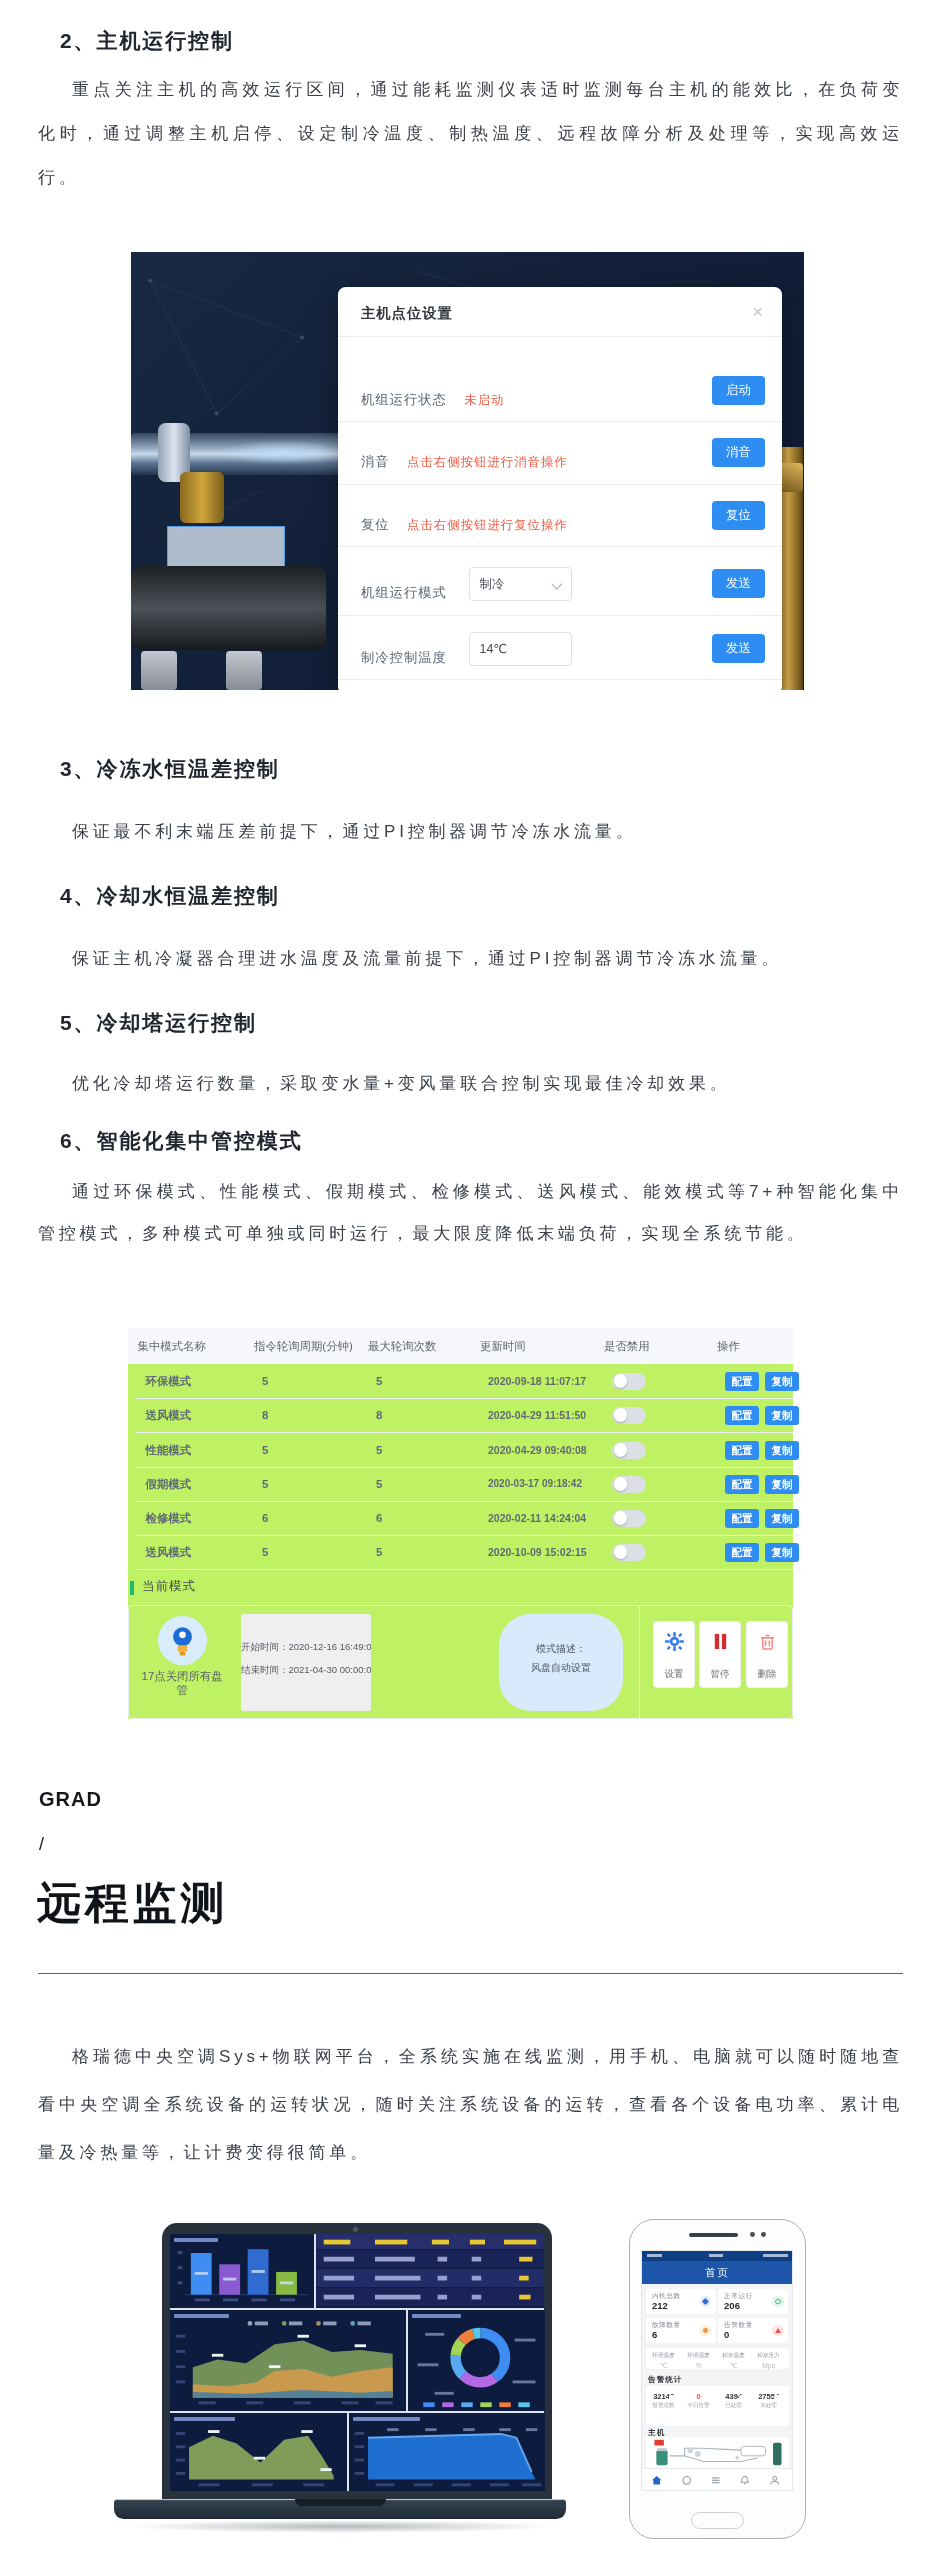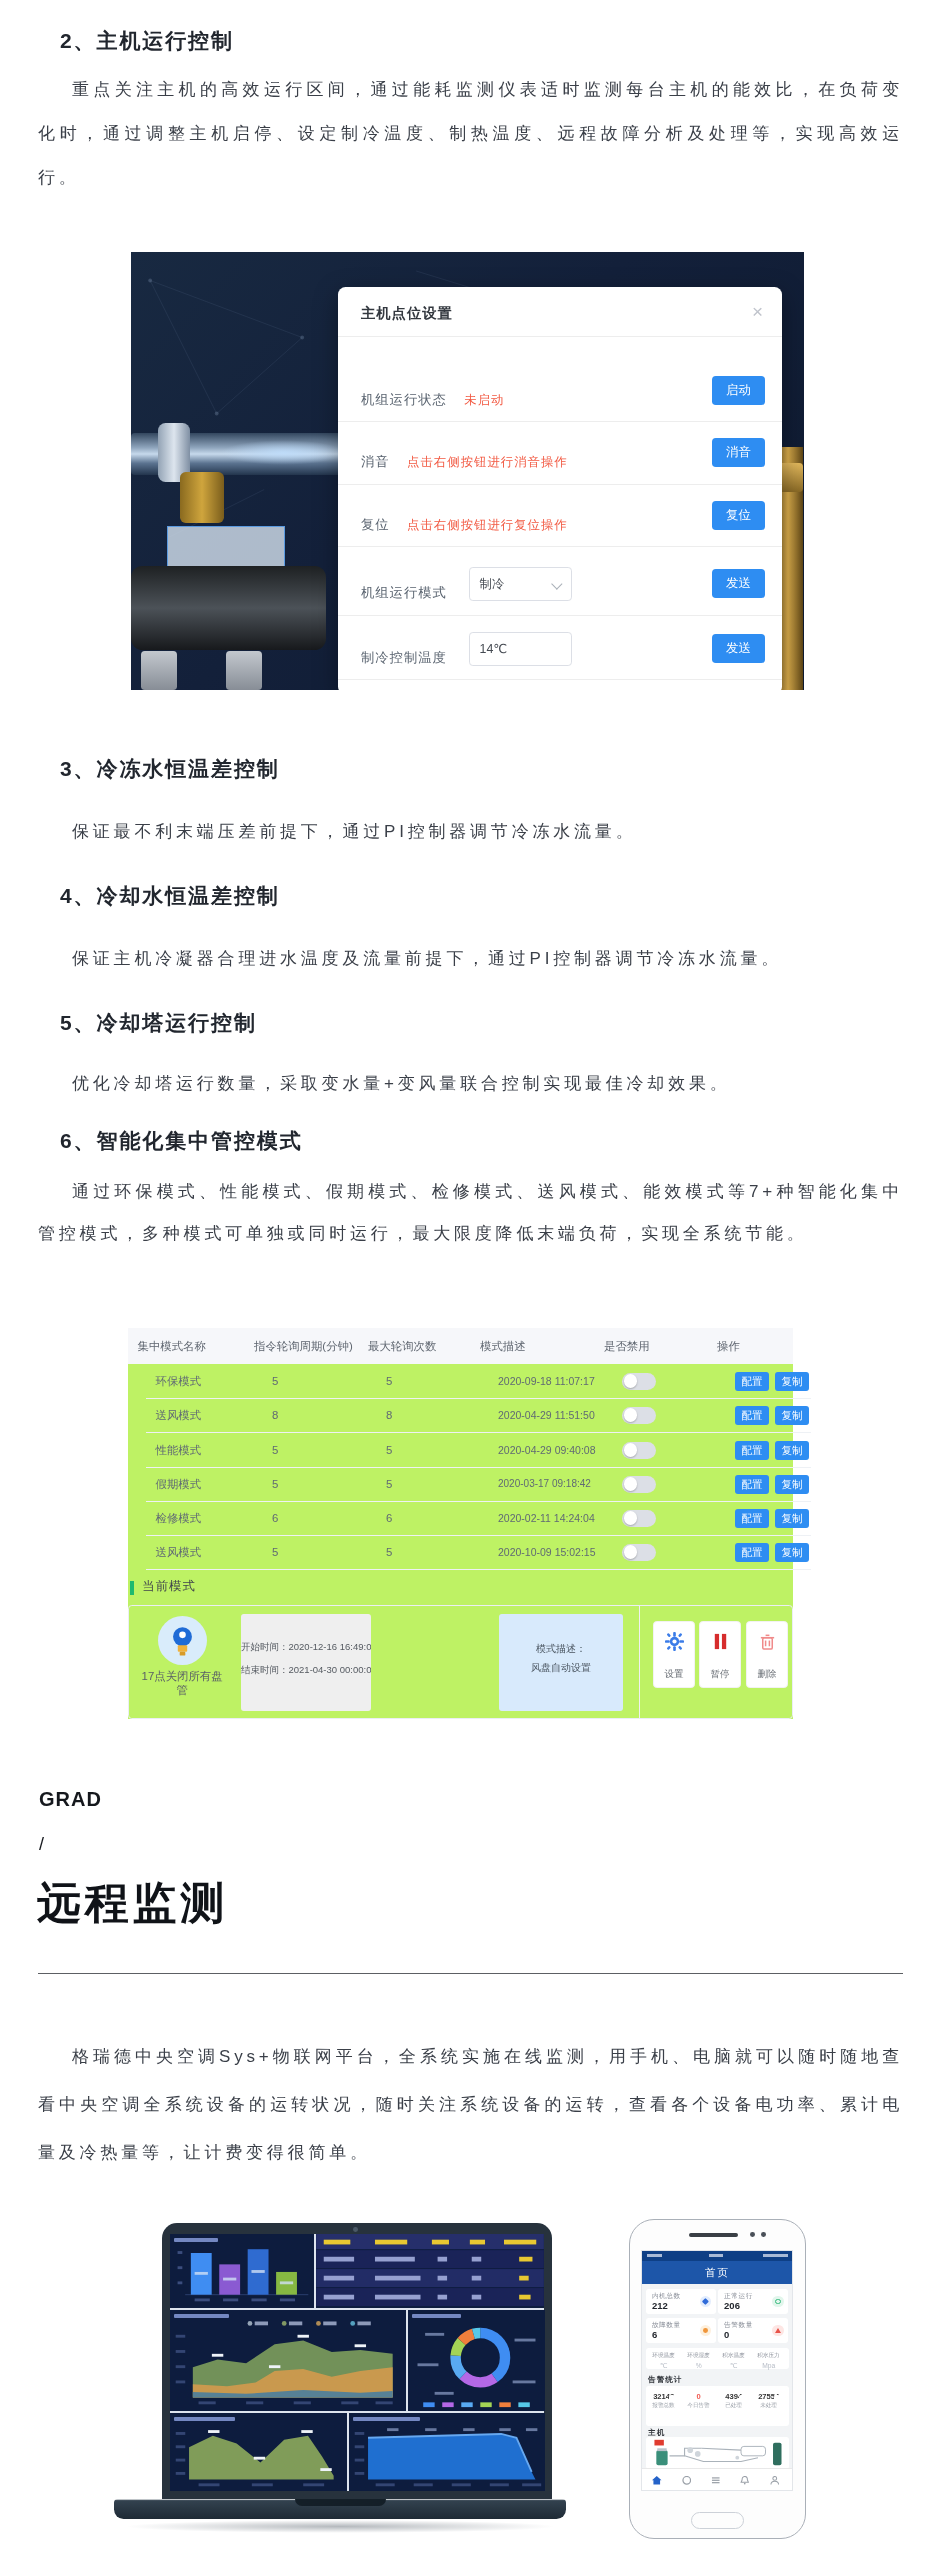--- a/index.html
+++ b/index.html
@@ -24,21 +24,21 @@
   .m-btn{position:absolute;right:0;top:-14.3px;width:53px;height:28.5px;background:#2e8df2;color:#fff;
          font-size:12.4px;border:none;border-radius:3.8px;line-height:28.5px;text-align:center;}
   .m-box{position:absolute;left:108px;top:-16px;width:91px;height:32px;border:1px solid #dcdfe6;
          border-radius:3.8px;background:#fff;font-size:12.4px;color:#454a52;line-height:32px;padding-left:9.5px;}
   .chev{position:absolute;right:9.5px;top:11.4px;width:6.7px;height:6.7px;border-right:1.4px solid #aab0b8;
         border-bottom:1.4px solid #aab0b8;transform:rotate(45deg);}
   
   .shot2{position:absolute;left:128px;top:1328px;width:665px;height:391px;background:#bef264;}
   .thead{position:absolute;left:0;top:0;width:100%;height:36px;background:#f6f7fa;}
   .hcell,.ccell{position:absolute;top:0;font-size:11.4px;color:#5f6670;line-height:36px;white-space:nowrap;}
-  .trow{position:absolute;left:18px;width:100%;height:34px;border-bottom:1px solid #eef1f5;}
+  .trow{position:absolute;left:8px;width:100%;height:34px;border-bottom:1px solid #eef1f5;font-weight:bold;}
   .trow .ccell{line-height:34px;color:#606a74;}
   .toggle{position:absolute;left:476px;top:8.6px;width:34px;height:17px;border-radius:8.6px;background:#dcdfe6;}
   .knob{position:absolute;left:1.9px;top:1.9px;width:13.3px;height:13.3px;border-radius:50%;background:#fff;
         box-shadow:0 1px 1.9px rgba(0,0,0,.25);}
   .btn-sm{position:absolute;top:7.6px;width:34px;height:19px;background:#2e8df2;color:#fff;font-size:10.5px;
           text-align:center;line-height:19px;border-radius:2.9px;}
   .cmode-bar{position:absolute;left:1.9px;top:253px;width:3.8px;height:14.3px;background:#1fba6f;}
   .cmode-label{position:absolute;left:14.3px;top:250px;font-size:12.4px;color:#40454c;letter-spacing:1px;}
   .card{position:absolute;left:0;top:277px;width:663px;height:112px;border:1px solid #ebeef5;border-radius:3.8px;}
   .card-box{position:absolute;top:7.6px;height:97px;background:#efefef;border-radius:2.9px;font-size:9.5px;
@@ -186,21 +186,21 @@
 <div class="sec-h" style="top:1009px">5、冷却塔运行控制</div>
 <div class="sec-p" style="top:1062px">优化冷却塔运行数量，采取变水量+变风量联合控制实现最佳冷却效果。</div>
 <div class="sec-h" style="top:1127px">6、智能化集中管控模式</div>
 <div class="sec-p" style="top:1171px;line-height:42px">通过环保模式、性能模式、假期模式、检修模式、送风模式、能效模式等7+种智能化集中管控模式，多种模式可单独或同时运行，最大限度降低末端负荷，实现全系统节能。</div>
 
 <div class="shot2">
   <div class="thead">
     <span class="hcell" style="left:9.5px">集中模式名称</span>
     <span class="hcell" style="left:126px">指令轮询周期(分钟)</span>
     <span class="hcell" style="left:240px">最大轮询次数</span>
-    <span class="hcell" style="left:352px">模式描述</span>
+    <span class="hcell" style="left:352px">更新时间</span>
     <span class="hcell" style="left:476px">是否禁用</span>
     <span class="hcell" style="left:589px">操作</span>
   </div>
 
   <div class="trow" style="top:36px">
     <span class="ccell" style="left:9.5px">环保模式</span>
     <span class="ccell" style="left:126px">5</span>
     <span class="ccell" style="left:240px">5</span>
     <span class="ccell" style="left:352px;font-size:10.5px">2020-09-18 11:07:17</span>
     <span class="toggle">
@@ -276,21 +276,21 @@
         <rect x="21" y="31" width="10" height="7" rx="1" fill="#f0b13a"></rect>
         <rect x="23" y="38" width="6" height="4" rx="1" fill="#d89a28"></rect>
       </svg>
     </div>
     <div class="abs" style="left:7.6px;top:63px;width:91px;text-align:center;font-size:11.4px;color:#5a6066;line-height:14.3px;">17点关闭所有盘管</div>
 
     <div class="card-box" style="left:112px;width:130px;line-height:23px;padding-top:21px;white-space:nowrap;overflow:hidden;">
       <span style="display:block">开始时间：2020-12-16 16:49:00</span>
       <span style="display:block">结束时间：2021-04-30 00:00:00</span>
     </div>
-    <div class="card-box" style="left:370px;width:124px;background:#d8eafc;line-height:19px;padding-top:25px;font-size:10px;color:#4a5560;">
+    <div class="card-box" style="left:370px;width:124px;background:#d8eafc;line-height:19px;padding-top:25px;font-size:10px;color:#4a5560;border-radius:32px;">
       <span style="display:block">模式描述：</span>
       <span style="display:block">风盘自动设置</span>
     </div>
 
     <div class="abs" style="left:510px;top:0;height:112px;border-left:1px solid #f0f0f0;"></div>
 
     <div class="card-btn" style="left:524px">
       <svg width="19" height="19" style="margin-top:9.5px" viewBox="0 0 20 20">
         <g fill="#3b7ce8">
             <circle cx="10" cy="10" r="5"></circle>

